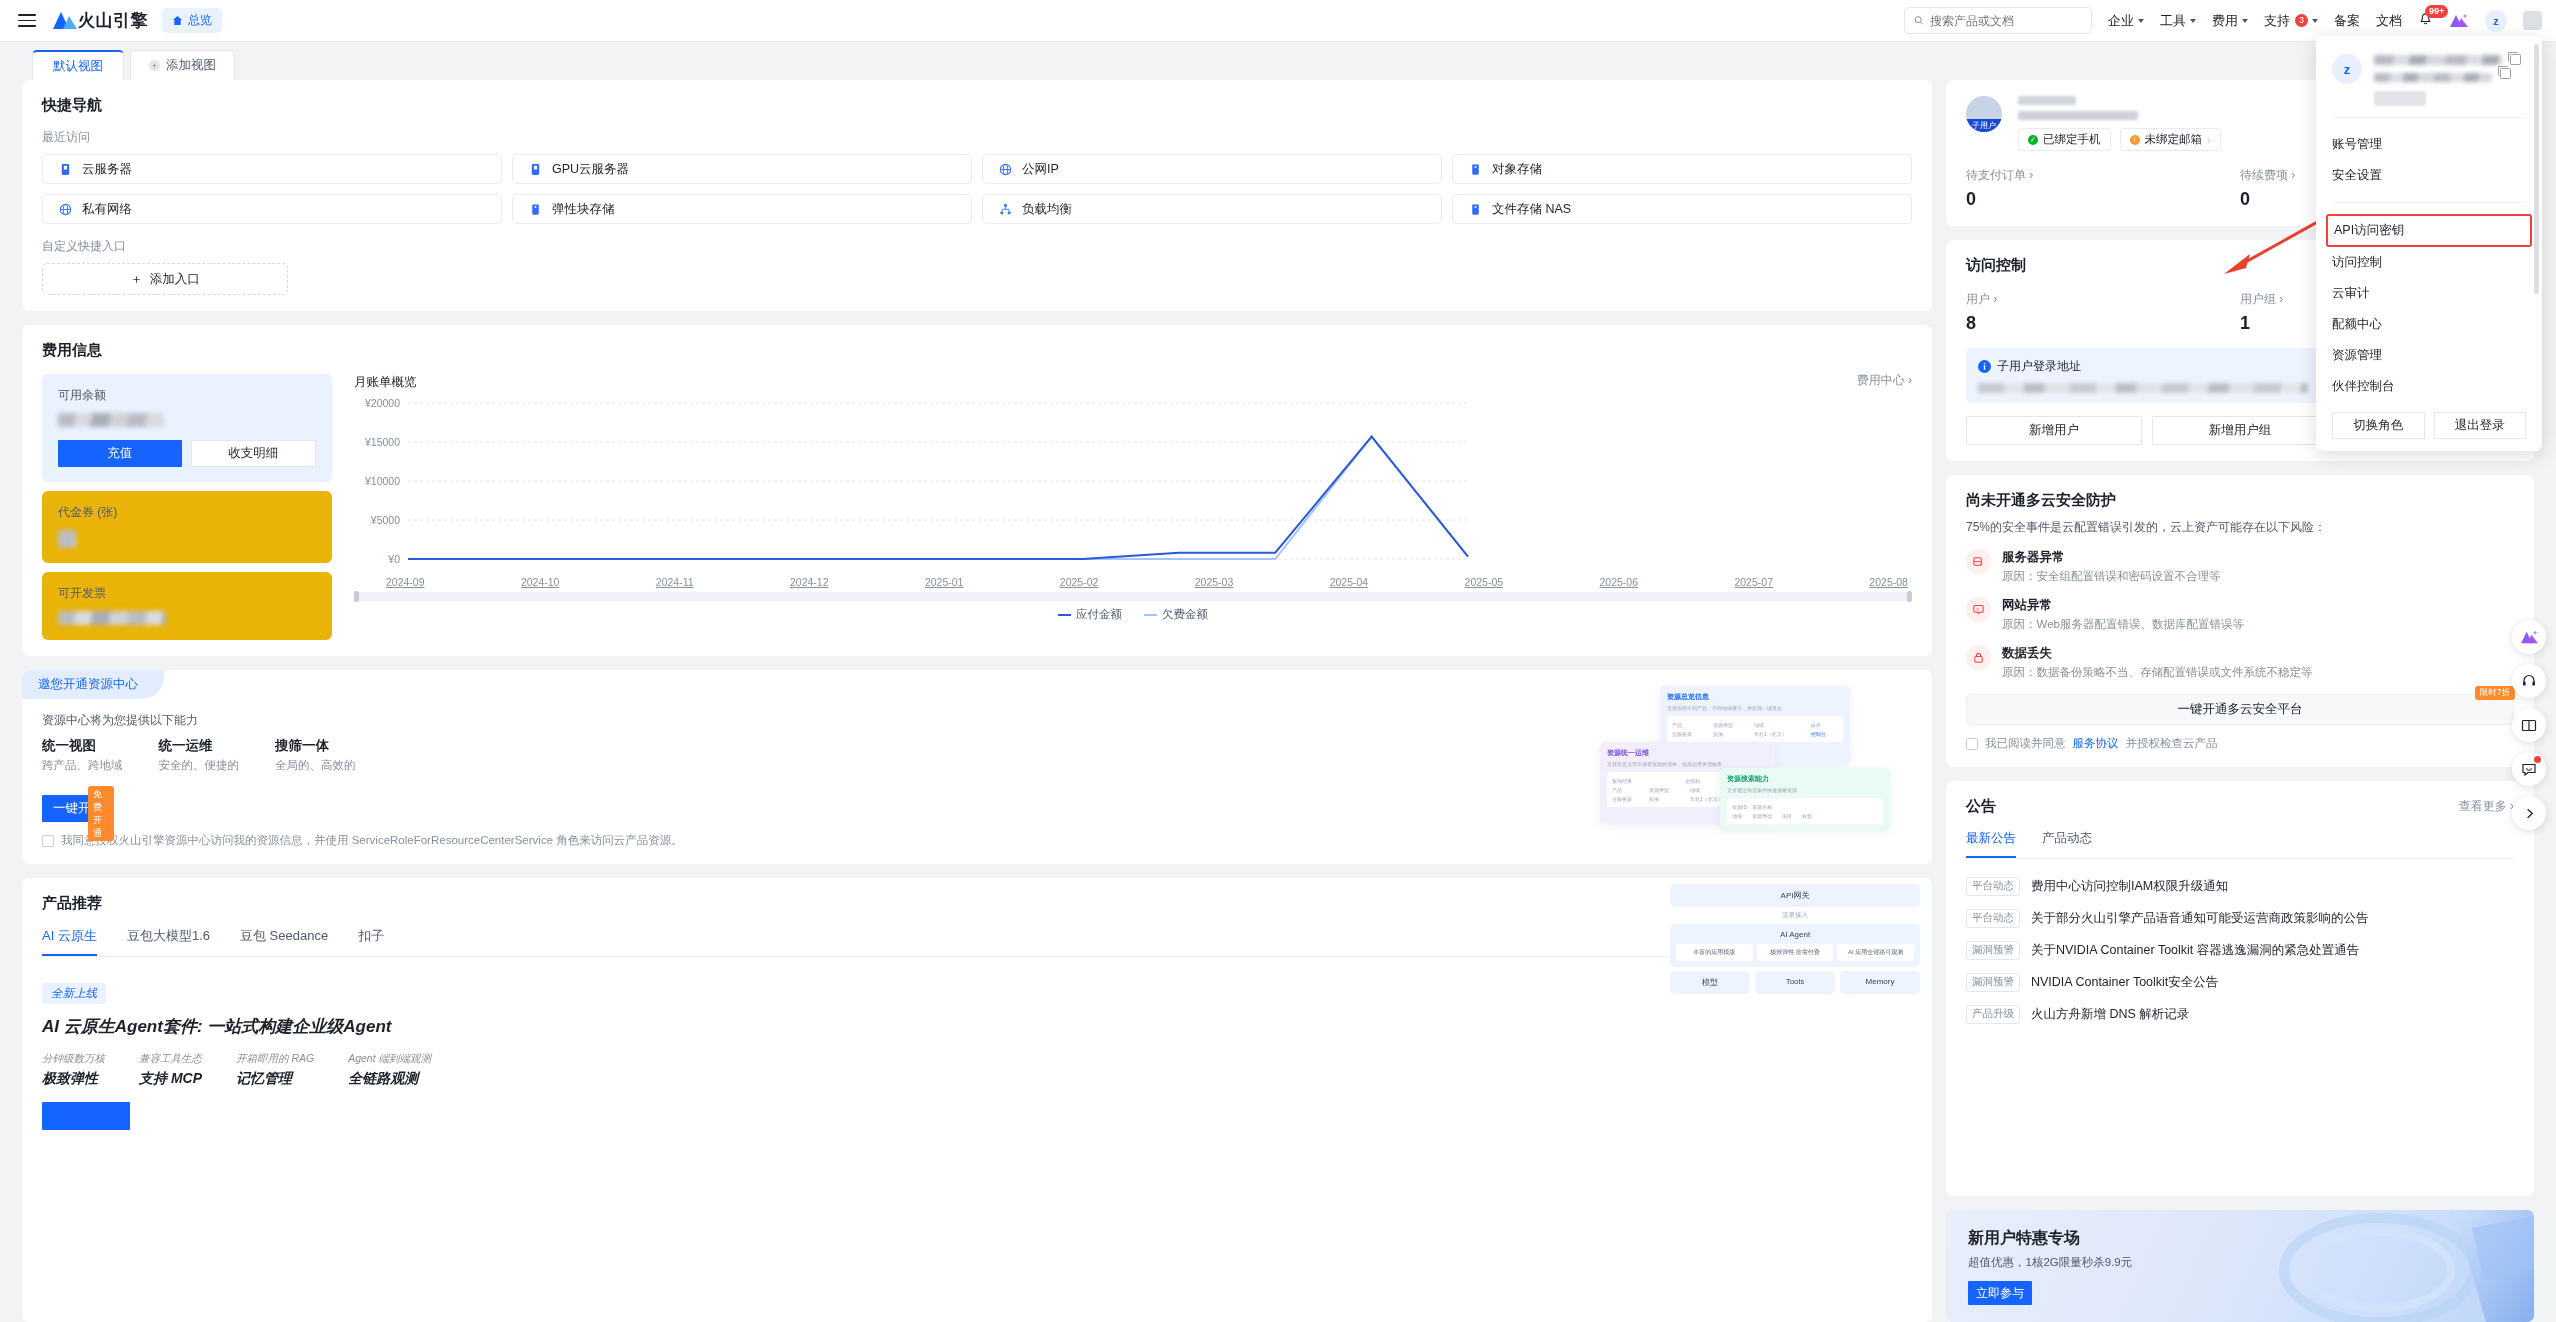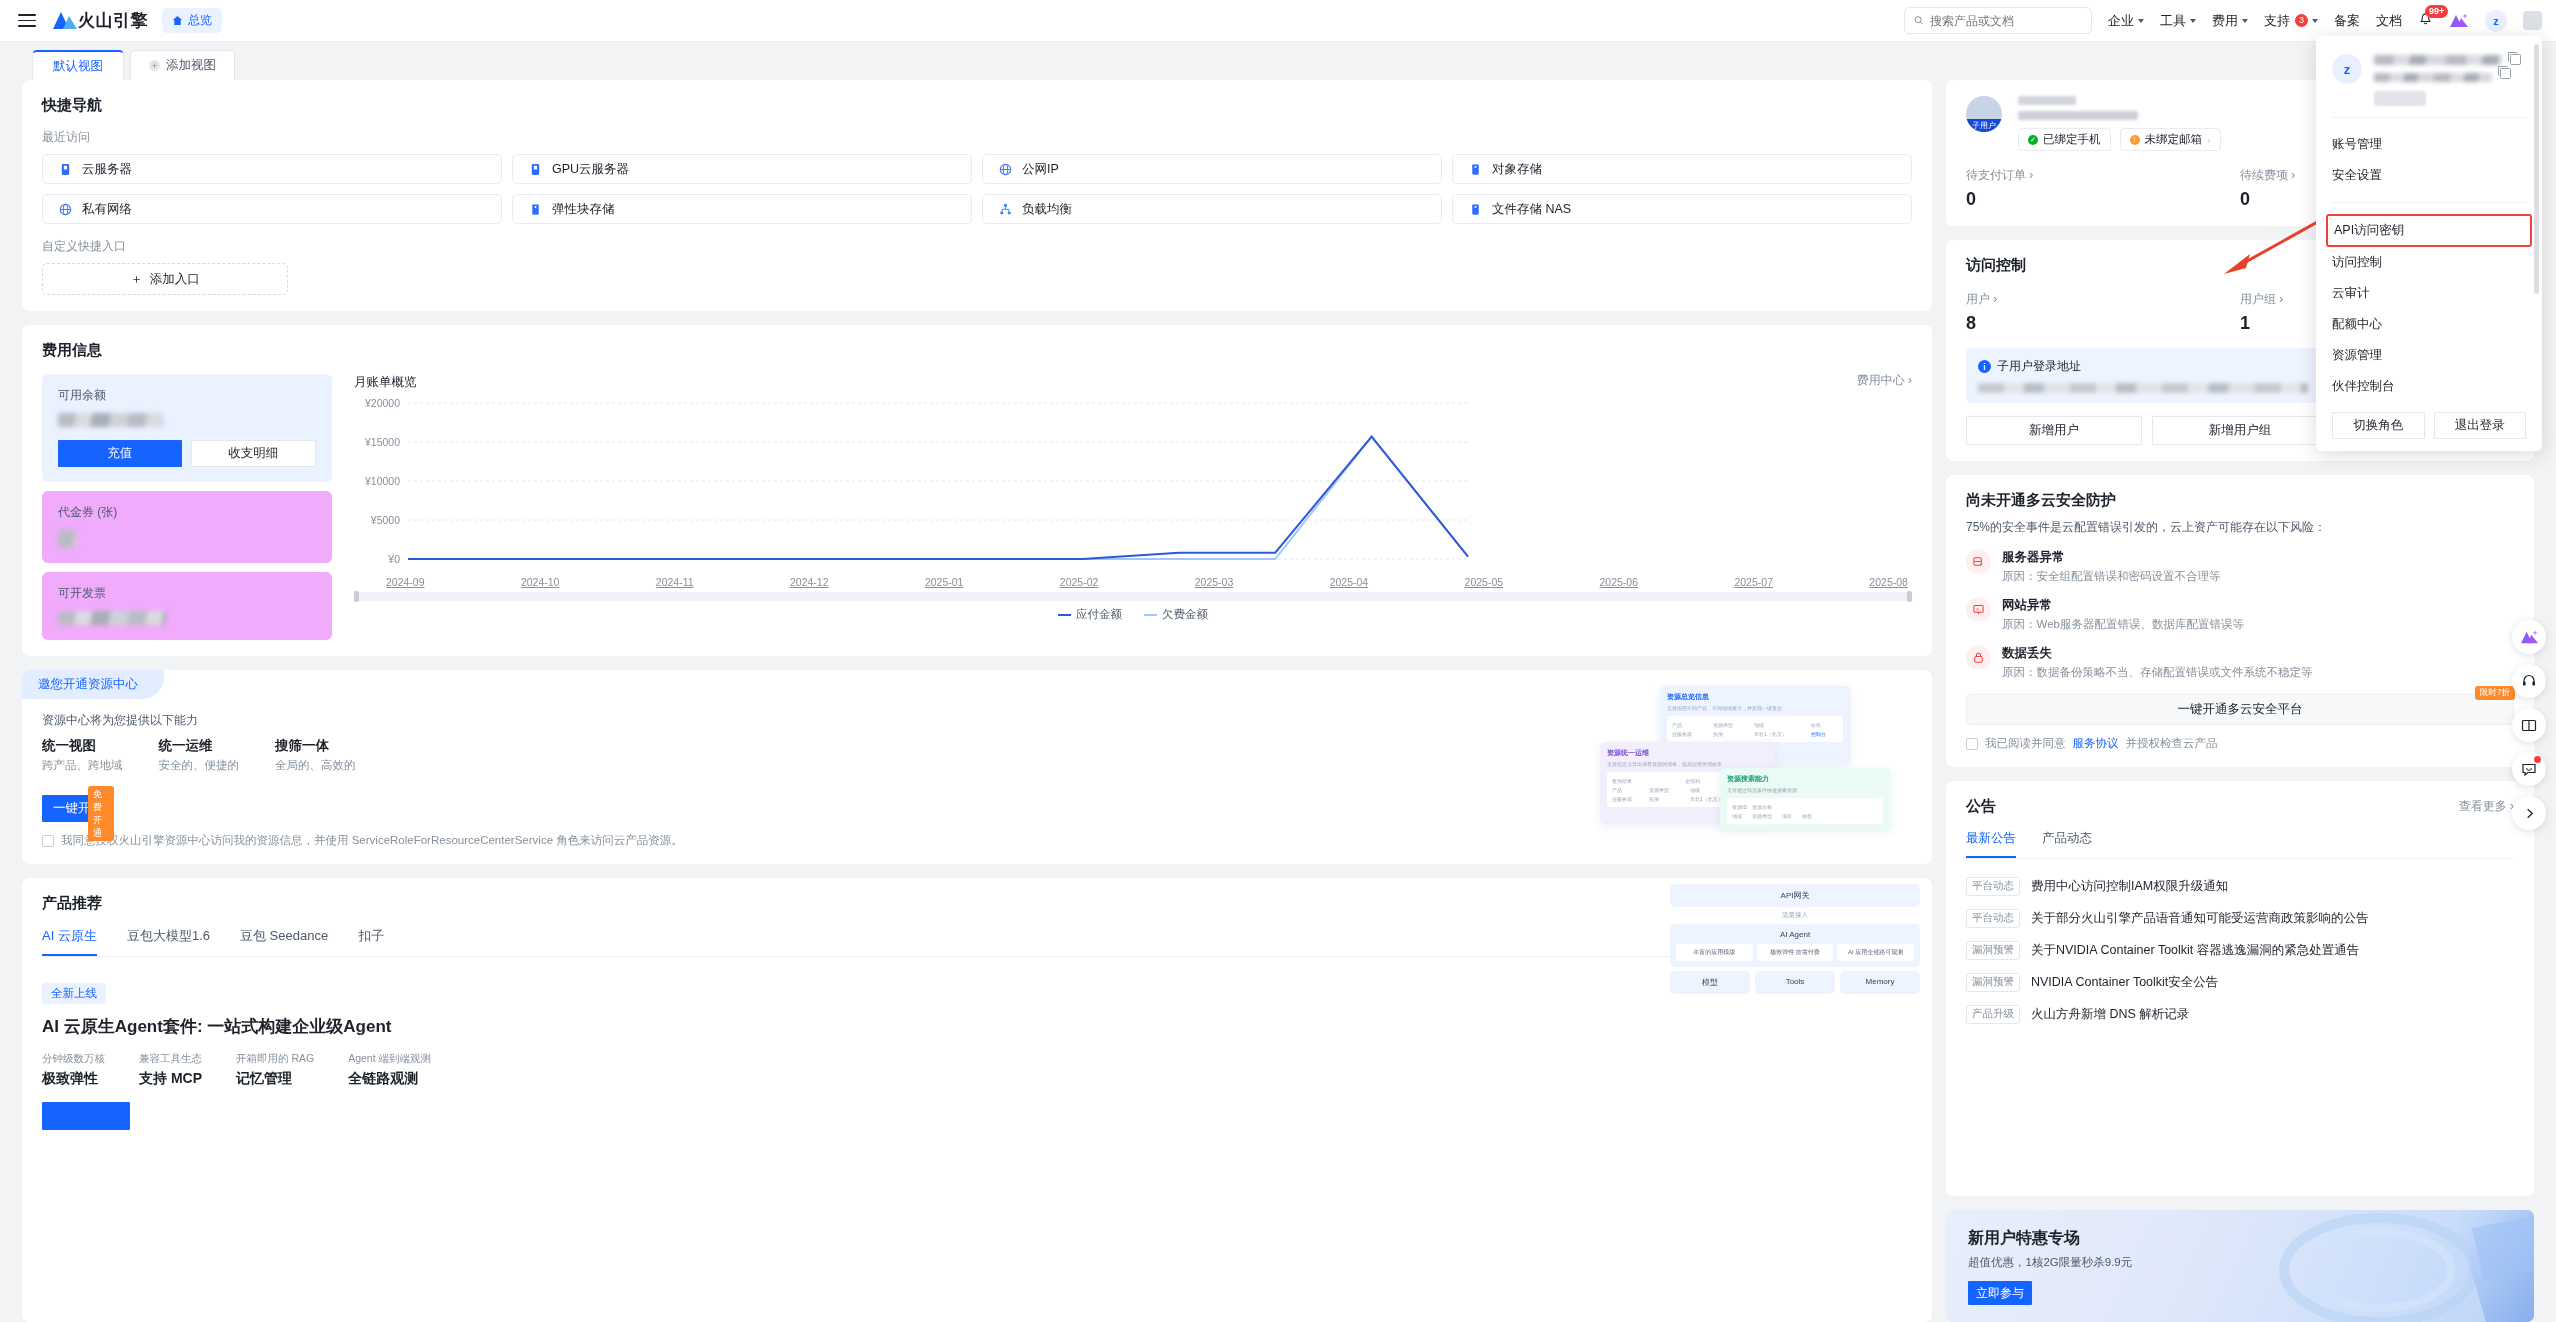--- a/index.html
+++ b/index.html
@@ -71,21 +71,21 @@
   .add-entry {
     height:32px; width: 246px; border:1px dashed #d6d9e0; border-radius:5px;
     display:flex;align-items:center;justify-content:center; gap:7px; font-size:12.5px; color:#1d2129; cursor:pointer;
   }
 
   
   .fee-body { display:flex; gap:22px; margin-top:14px; }
   .fee-left { width: 290px; flex:0 0 290px; display:flex;flex-direction:column; gap:9px;}
   .fee-box { border-radius:6px; padding: 13px 16px 15px; }
   .fee-box.blue { background:#eaf1ff; }
-  .fee-box.grey { background:#f0abfc; }
+  .fee-box.grey { background:#eab308; }
   .fee-label { font-size:12px; color:#4e5969; }
   .blurred { height:14px; border-radius:3px; margin-top:9px;
     background: repeating-linear-gradient(100deg,#b9bcc4 0 18px,#d9dbe0 18px 34px,#a9adb6 34px 52px,#cfd2d8 52px 70px);
     filter: blur(2.4px); }
   .fee-btns { display:flex; gap:9px; margin-top:13px; }
   .btn { height:27px; border-radius:1px; display:flex;align-items:center;justify-content:center;
     font-size:12.5px; cursor:pointer; flex:1; }
   .btn-primary { background:#1664ff; color:#fff; }
   .btn-ghost { background:#fff; color:#1d2129; border:1px solid #e4e6eb; }
   .fee-right { flex:1 1 auto; position:relative; }
@@ -528,21 +528,21 @@
     </div>
 
     <div class="card" style="flex:1 1 auto; position:relative;">
       <div class="card-title">产品推荐</div>
       <div class="tabs-row">
         <div class="ptab active">AI 云原生</div>
         <div class="ptab">豆包大模型1.6</div>
         <div class="ptab">豆包 Seedance</div>
         <div class="ptab">扣子</div>
       </div>
-      <div style="margin-top:26px;">
+      <div style="margin-top:26px;font-style:italic;">
         <span class="new-tag">全新上线</span>
         <div class="promo-h">AI 云原生Agent套件: 一站式构建企业级Agent</div>
         <div class="promo-feats">
           <div>
               <div class="cap">分钟级数万核</div>
               <div class="val">极致弹性</div>
             </div>
           <div>
               <div class="cap">兼容工具生态</div>
               <div class="val">支持 MCP</div>

